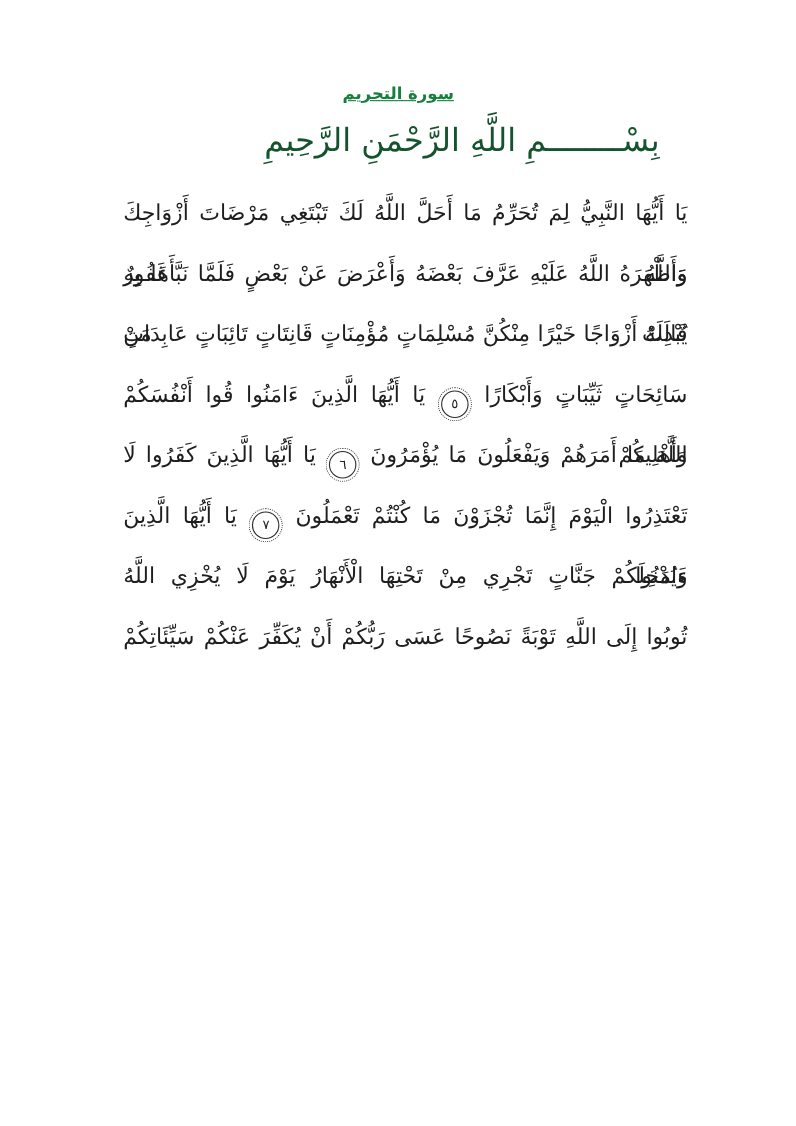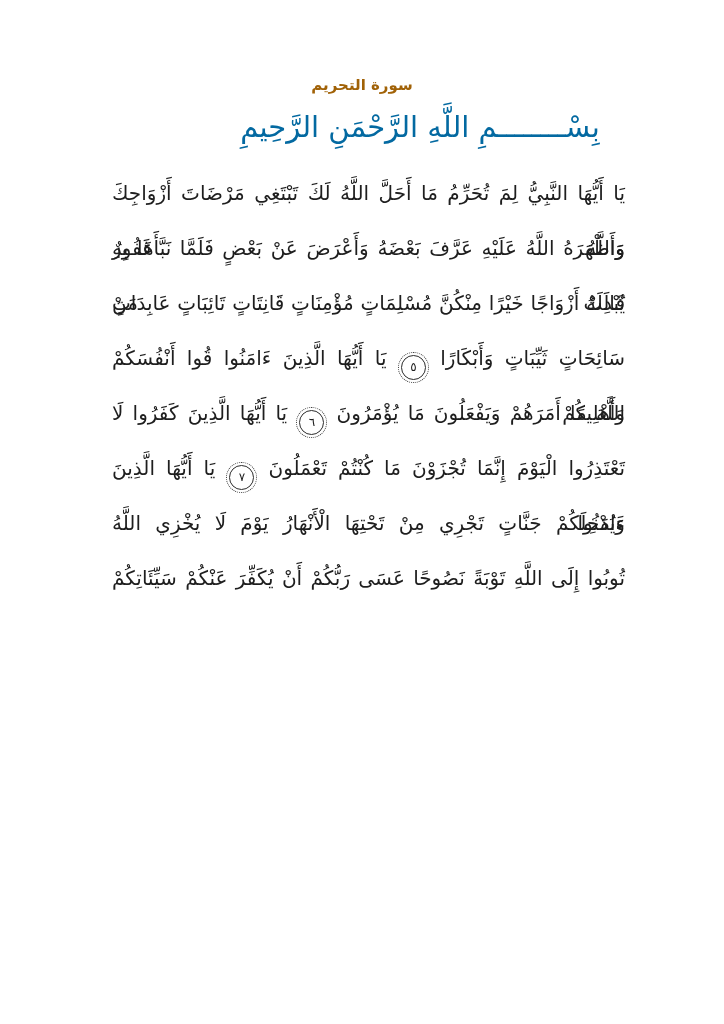--- a/index.html
+++ b/index.html
@@ -23,21 +23,21 @@
     letter-spacing: 0.5px;
   }
   .basmala {
     position: absolute;
     top: 110px;
     left: 116px;   
     right: 0;
     text-align: center;
     direction: rtl;
     font-size: 29px;
-    color: #0369a1;
+    color: #14532d;
     white-space: nowrap;
   }
   .quran-body {
     position: absolute;
     top: 166px;
     left: 112px;
     right: 99px;
     direction: rtl;
   }
   .quran-line {
@@ -64,21 +64,21 @@
     line-height: 1;
     color: #1e1e1e;
     vertical-align: -6px;
     background: #ffffff;
   }
 </style>
 </head>
 <body>
 
 <div class="page">
-  <div class="surah-title" dir="rtl" lang="ar" style="color: #a16207;">سورة التحريم</div>
+  <div class="surah-title" dir="rtl" lang="ar" style="color: #15803d; text-decoration: underline;">سورة التحريم</div>
 
   <div class="basmala" dir="rtl" lang="ar">بِسْــــــــمِ اللَّهِ الرَّحْمَنِ الرَّحِيمِ</div>
 
   <div class="quran-body" dir="rtl" lang="ar">
       <div class="quran-line" dir="rtl" lang="ar"><span class="verse-seg">يَا أَيُّهَا النَّبِيُّ لِمَ تُحَرِّمُ مَا أَحَلَّ اللَّهُ لَكَ تَبْتَغِي مَرْضَاتَ أَزْوَاجِكَ وَاللَّهُ غَفُورٌ</span></div>
       <div class="quran-line" dir="rtl" lang="ar"><span class="verse-seg">وَأَظْهَرَهُ اللَّهُ عَلَيْهِ عَرَّفَ بَعْضَهُ وَأَعْرَضَ عَنْ بَعْضٍ فَلَمَّا نَبَّأَهَا بِهِ قَالَتْ مَنْ</span></div>
       <div class="quran-line" dir="rtl" lang="ar"><span class="verse-seg">يُبْدِلَهُ أَزْوَاجًا خَيْرًا مِنْكُنَّ مُسْلِمَاتٍ مُؤْمِنَاتٍ قَانِتَاتٍ تَائِبَاتٍ عَابِدَاتٍ</span></div>
       <div class="quran-line" dir="rtl" lang="ar"><span class="verse-seg">سَائِحَاتٍ ثَيِّبَاتٍ وَأَبْكَارًا</span> <span class="ayah-marker">٥</span> <span class="verse-seg">يَا أَيُّهَا الَّذِينَ ءَامَنُوا قُوا أَنْفُسَكُمْ وَأَهْلِيكُمْ</span></div>
       <div class="quran-line" dir="rtl" lang="ar"><span class="verse-seg">اللَّهَ مَا أَمَرَهُمْ وَيَفْعَلُونَ مَا يُؤْمَرُونَ</span> <span class="ayah-marker">٦</span> <span class="verse-seg">يَا أَيُّهَا الَّذِينَ كَفَرُوا لَا</span></div>
       <div class="quran-line" dir="rtl" lang="ar"><span class="verse-seg">تَعْتَذِرُوا الْيَوْمَ إِنَّمَا تُجْزَوْنَ مَا كُنْتُمْ تَعْمَلُونَ</span> <span class="ayah-marker">٧</span> <span class="verse-seg">يَا أَيُّهَا الَّذِينَ ءَامَنُوا</span></div>

